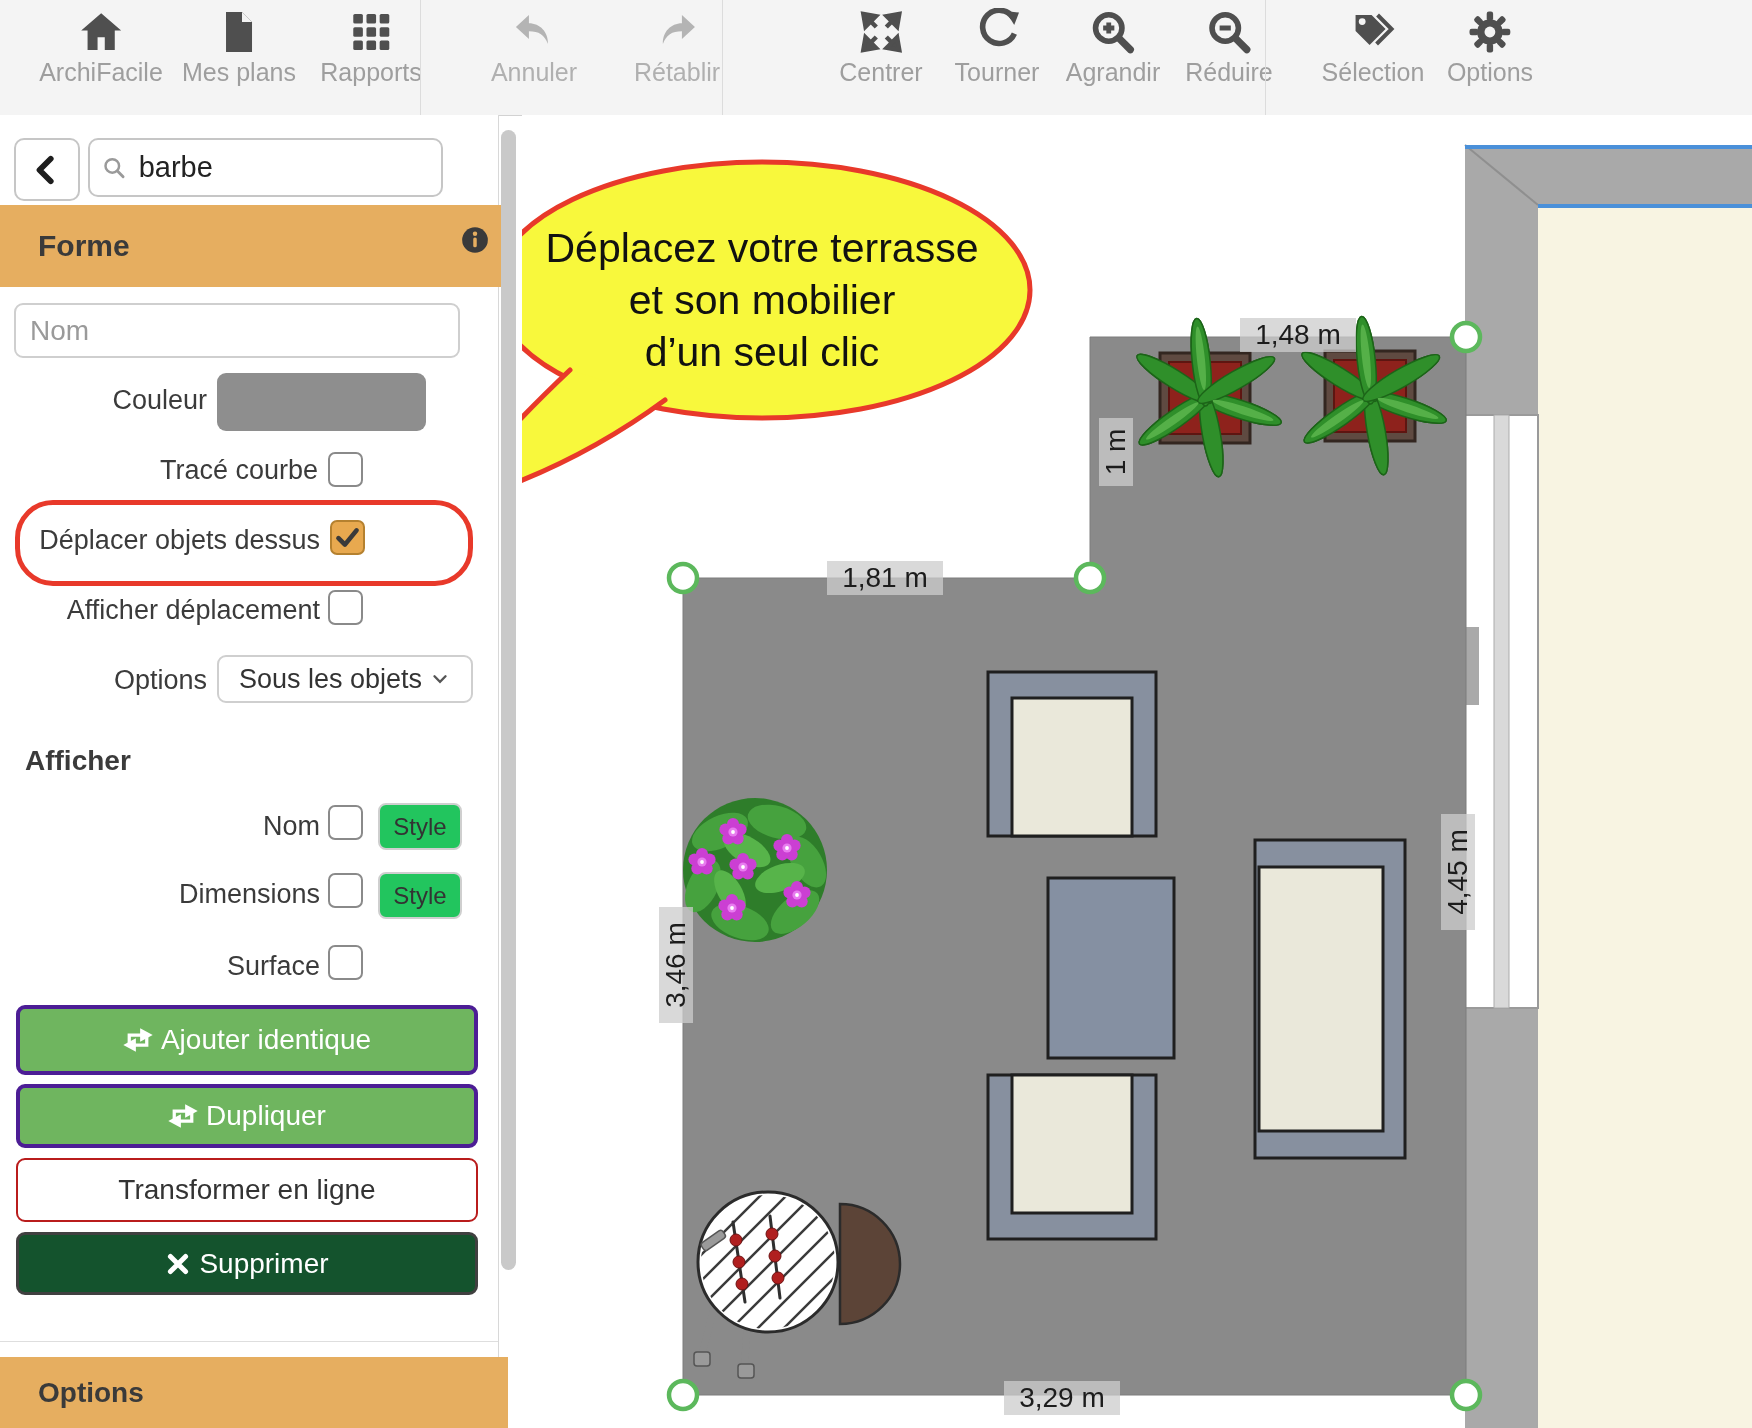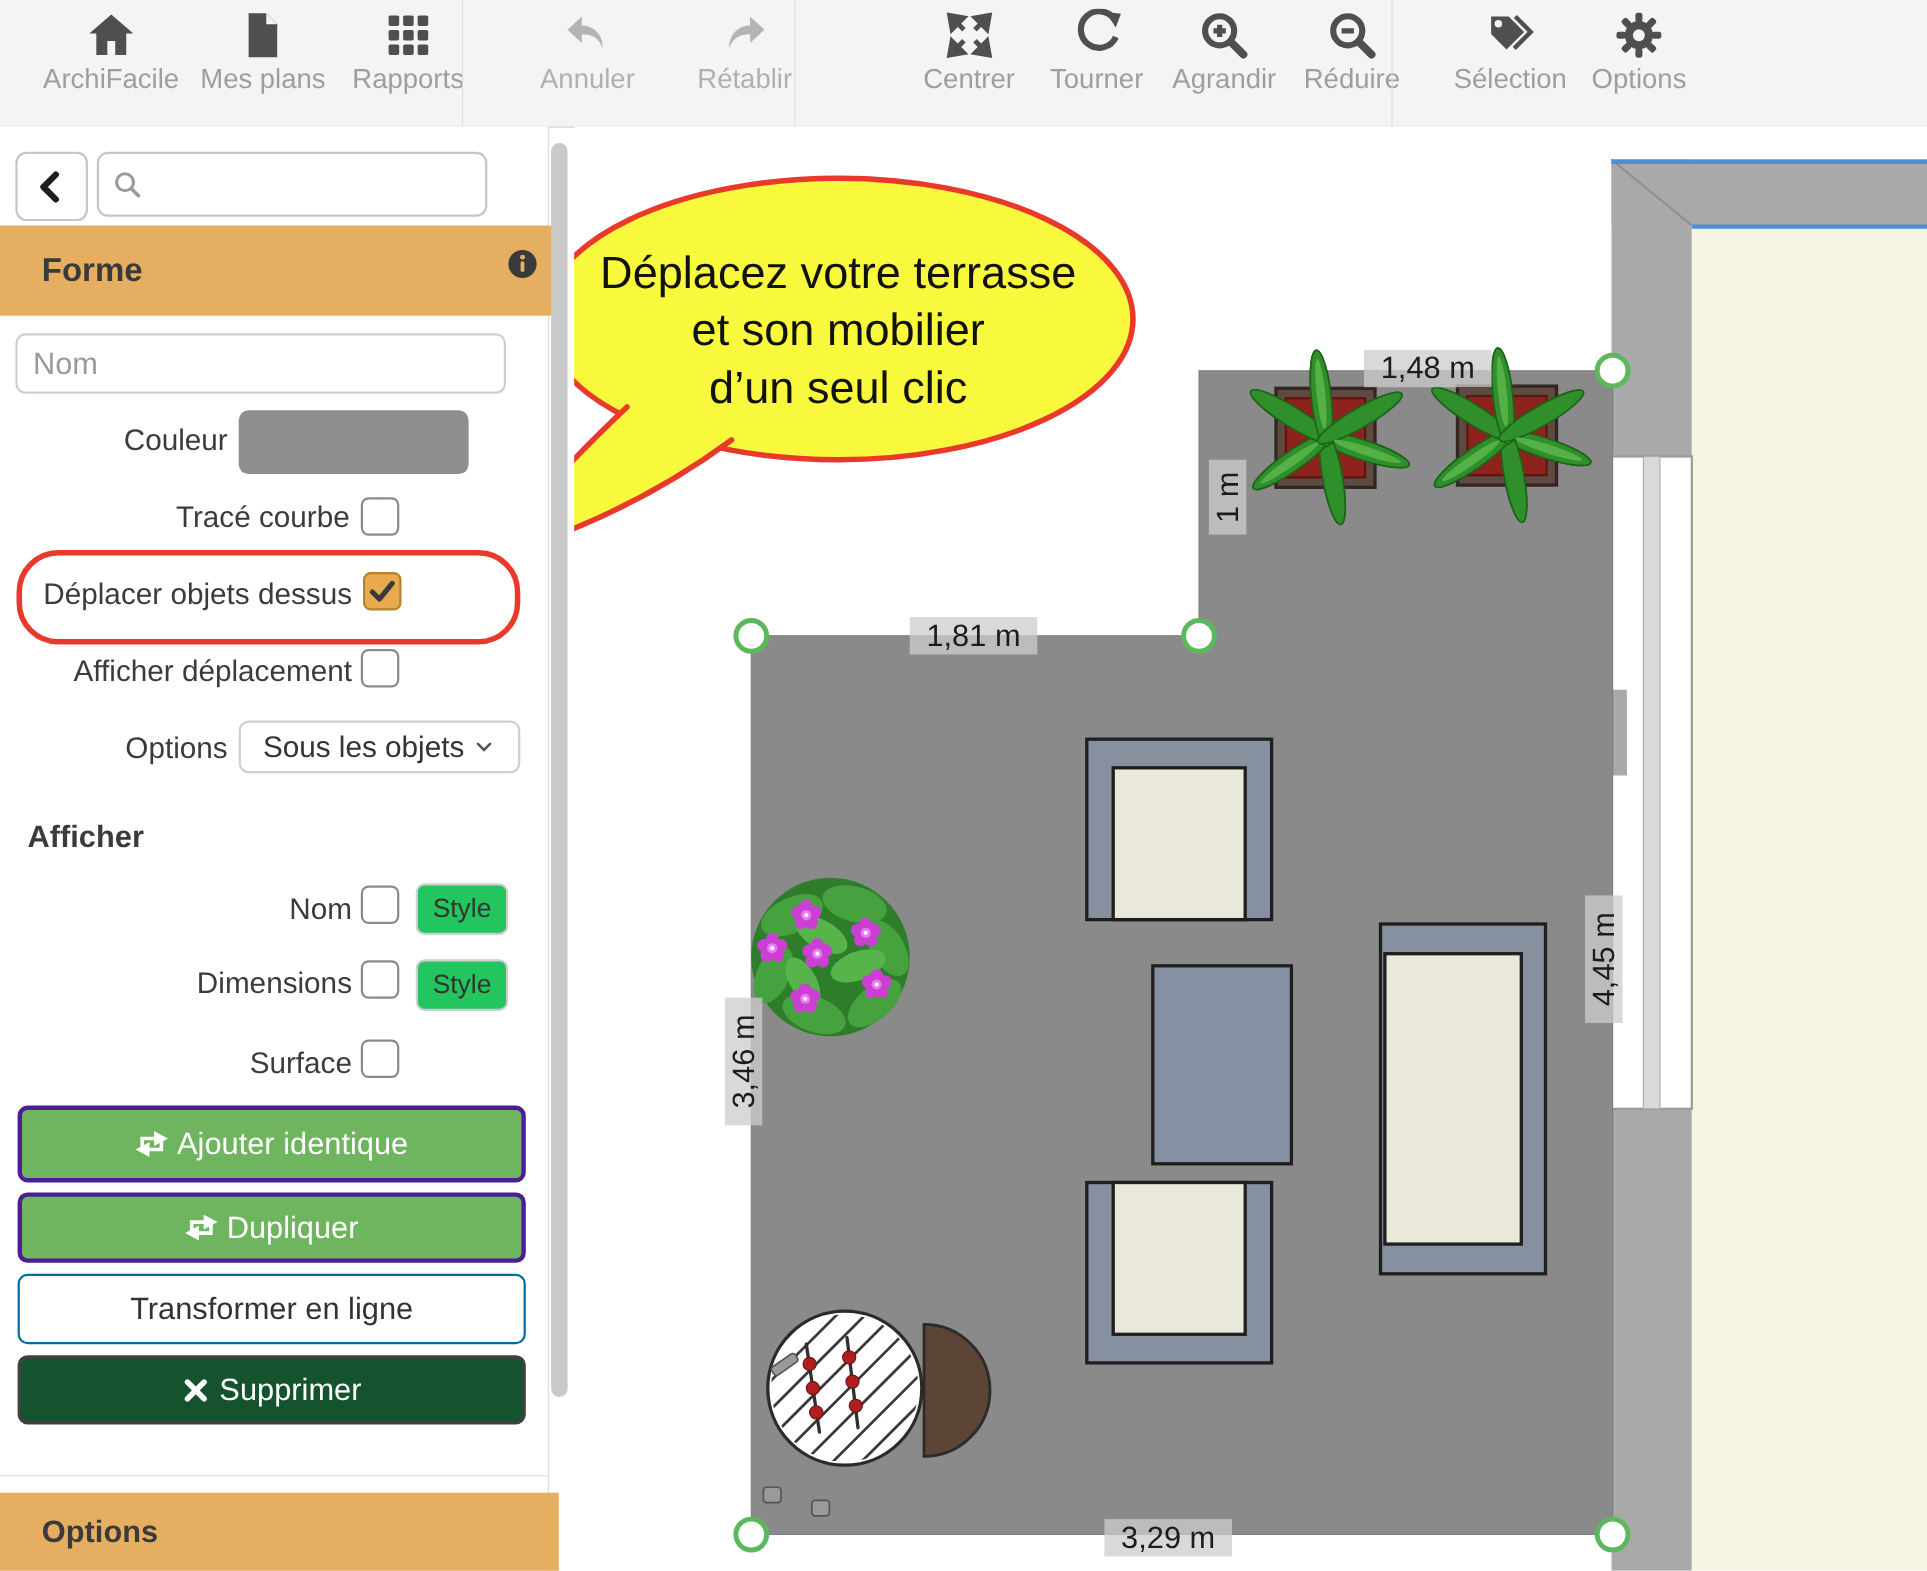--- a/index.html
+++ b/index.html
@@ -36,21 +36,21 @@
   #color-swatch{position:absolute;left:217px;top:258px;width:209px;height:58px;background:#8e8e8e;
     border-radius:9px;cursor:pointer;}
   #placer-select{position:absolute;left:217px;top:540px;width:256px;height:48px;border:2px solid #cfcfcf;
     border-radius:9px;display:flex;align-items:center;justify-content:space-between;padding:0 20px;
     box-sizing:border-box;font-size:27px;color:#333;cursor:pointer;background:#fff;}
   .style-btn{position:absolute;width:80px;height:43px;border:2px solid #cfcfcf;border-radius:8px;
     background:#22c55e;font-size:24px;color:#333;display:flex;align-items:center;justify-content:center;cursor:pointer;}
   .big-btn{position:absolute;left:16px;width:462px;border-radius:9px;display:flex;align-items:center;
     justify-content:center;font-size:28px;cursor:pointer;box-sizing:border-box;gap:8px;}
   .btn-green{background:#6fb55f;border:4px solid #4c1d95;color:#fff;}
-  .btn-white{background:#fff;border:2px solid #0369a1;color:#333;}
+  .btn-white{background:#fff;border:2px solid #b91c1c;color:#333;}
   .btn-red{background:#14532d;border:3px solid #404040;color:#fff;}
   #highlight-ring{position:absolute;left:15px;top:385px;width:448px;height:76px;border:5px solid #e8392a;
     border-radius:38px;pointer-events:none;}
   #side-divider{position:absolute;left:0;top:1226px;width:498px;height:1px;background:#dedede;}
   #scrollbar{position:absolute;left:501px;top:130px;width:15px;height:1140px;background:#c9c9c9;border-radius:8px;}
   
   #canvas{position:absolute;left:522px;top:115px;width:1230px;height:1313px;background:#fff;}
   #info-icon{position:absolute;left:461px;top:111px;cursor:pointer;}
 </style>
 </head>
@@ -177,20 +177,21 @@
     <svg width="30" height="34" viewBox="0 0 24 24">
       <path d="M15 3 L6 12 L15 21" fill="none" stroke="#1e1e1e" stroke-width="4.6" stroke-linecap="round" stroke-linejoin="round"></path>
       </svg>
   </div>
 
   <div id="search-box">
     <svg width="28" height="28" viewBox="0 0 24 24">
       <circle cx="10" cy="10" r="6.6" fill="none" stroke="#9a9a9a" stroke-width="2.4"></circle>
       <line x1="15" y1="15" x2="20.5" y2="20.5" stroke="#9a9a9a" stroke-width="2.8" stroke-linecap="round"></line>
       </svg>
+    <input value="barbe" style="">
   </div>
 
   <div id="forme-bar" class="section-bar">
     <span class="stitle">Forme</span>
   </div>
   <div id="info-icon">
     <svg width="28" height="28" viewBox="0 0 24 24">
       <circle cx="12" cy="12" r="11" fill="#3a3a3a"></circle>
       <circle cx="12" cy="6.7" r="1.9" fill="#e6ae60"></circle>
       <rect x="10.5" y="9.8" width="3" height="8.5" rx="1.4" fill="#e6ae60"></rect>

